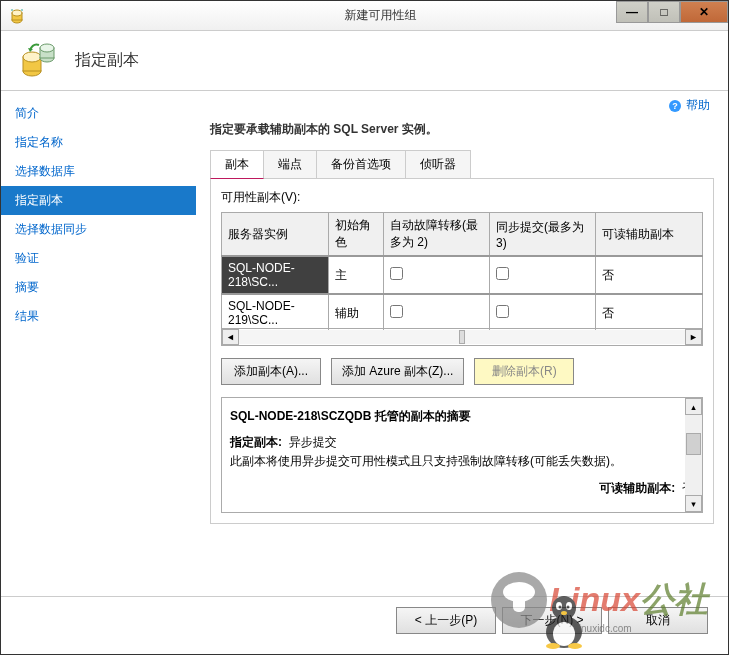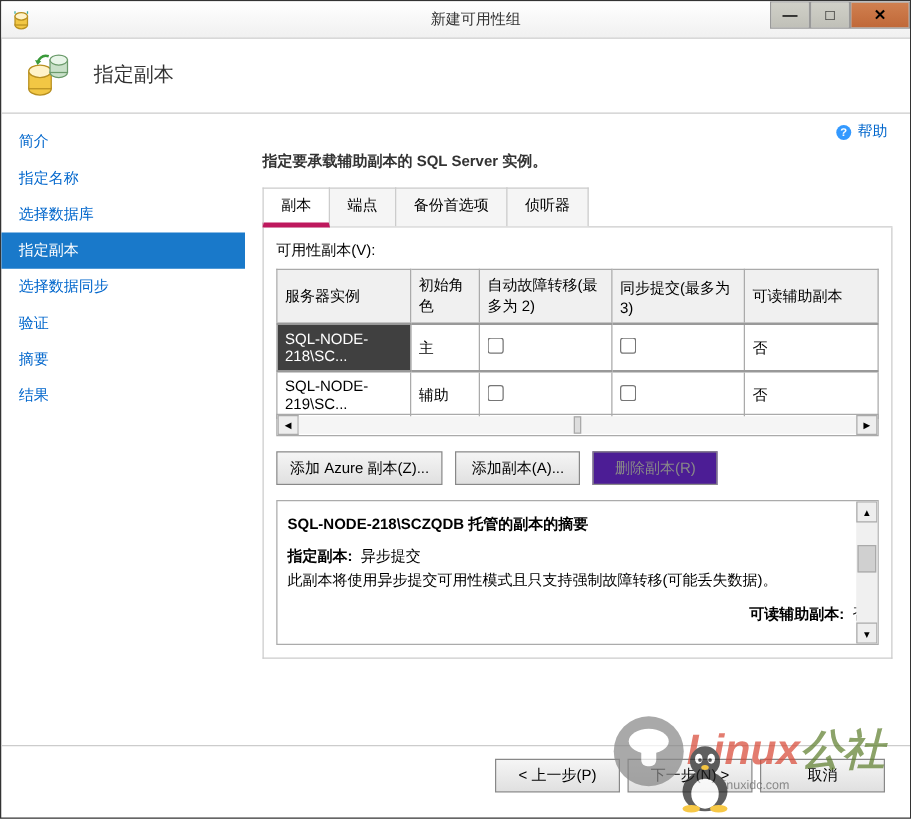--- a/index.html
+++ b/index.html
@@ -16,36 +16,36 @@
     .body { display: flex; height: 505px; }
     .sidebar { width: 195px; border-right: 0; padding-top: 8px; }
     .sidebar-item { padding: 6px 14px; color: #0066cc; font-size: 12px; cursor: pointer; }
     .sidebar-item.active { background: #1979ca; color: #fff; }
     .main { flex: 1; padding: 8px 14px 0 14px; position: relative; }
     .help-link { position: absolute; right: 18px; top: 6px; display: flex; align-items: center; gap: 4px; color: #0066cc; font-size: 12px; }
     .help-link svg { width: 14px; height: 14px; }
     .instruction { margin: 22px 0 12px 0; font-size: 12px; font-weight: bold; color: #333; }
     .tabs { display: flex; border-bottom: 1px solid #ccc; }
     .tab { padding: 5px 14px; border: 1px solid #ccc; border-bottom: none; background: #f5f5f5; margin-right: -1px; font-size: 12px; cursor: pointer; }
-    .tab.active { background: #fff; border-bottom: 4px solid #be185d; margin-bottom: -1px; position: relative; z-index: 1; }
+    .tab.active { background: #fff; border-bottom: 1px solid #be185d; margin-bottom: -1px; position: relative; z-index: 1; }
     .tab-content { border: 1px solid #ccc; border-top: none; padding: 10px; }
     .section-label { margin-bottom: 6px; font-size: 12px; }
     .table { border-collapse: collapse; width: 100%; font-size: 12px; }
     .table th, .table td { border: 1px solid #aaa; padding: 4px 6px; text-align: left; vertical-align: middle; height: 27px; }
     .table th { background: #f0f0f0; font-weight: normal; }
     .table tr.selected td { border-top: 2px solid #999; border-bottom: 2px solid #999; }
     .table tr.selected td:first-child { background: #404040; color: #fff; }
     .checkbox-cell { text-align: center; }
     .table-scroll { display: flex; align-items: center; border: 1px solid #aaa; height: 18px; margin-top: 6px; }
     .scroll-btn { width: 17px; height: 16px; background: #eee; border: 1px solid #aaa; display: flex; align-items: center; justify-content: center; font-size: 9px; }
     .scroll-track { flex: 1; background: #f5f5f5; display: flex; align-items: center; justify-content: center; }
     .scroll-thumb { width: 6px; height: 14px; background: #ddd; border: 1px solid #aaa; }
     .btn-row { display: flex; gap: 10px; margin-top: 12px; }
     .btn { padding: 4px 10px; border: 1px solid #888; background: linear-gradient(#f5f5f5, #e0e0e0); font-size: 12px; min-width: 100px; text-align: center; cursor: pointer; }
-    .btn.disabled { color: #888; background: #4c1d95; }
+    .btn.disabled { color: #888; background: #fef9c3; }
     .summary-panel { border: 1px solid #ababab; margin-top: 12px; padding: 10px 8px; position: relative; height: 116px; overflow: hidden; }
     .summary-title { font-weight: bold; margin-bottom: 8px; font-size: 12px; }
     .summary-text { font-size: 12px; line-height: 1.6; }
     .v-scrollbar { position: absolute; right: 0; top: 0; bottom: 0; width: 17px; background: #f0f0f0; display: flex; flex-direction: column; }
     .v-scroll-btn { height: 17px; border: 1px solid #aaa; display:flex;align-items:center;justify-content:center;font-size:9px;background:#eee; }
     .v-scroll-track { flex: 1; position: relative; }
     .v-scroll-thumb { position: absolute; left: 1px; right: 1px; top: 18px; height: 22px; background: #d0d0d0; border: 1px solid #aaa; }
     .footer { border-top: 1px solid #ccc; height: 48px; display: flex; align-items: center; justify-content: flex-end; padding-right: 20px; gap: 6px; }
     .footer .btn { min-width: 100px; }
     .watermark { position: absolute; right: 20px; bottom: 20px; opacity: 0.72; pointer-events: none; }
@@ -153,22 +153,22 @@
 
       <div class="table-scroll">
         <div class="scroll-btn">◄</div>
         <div class="scroll-track">
             <div class="scroll-thumb"></div>
           </div>
         <div class="scroll-btn">►</div>
       </div>
 
       <div class="btn-row">
+        <div class="btn">添加副本(A)...</div>
         <div class="btn">添加 Azure 副本(Z)...</div>
-        <div class="btn">添加副本(A)...</div>
         <div class="btn disabled">删除副本(R)</div>
       </div>
 
       <div class="summary-panel">
         <div class="summary-title">SQL-NODE-218\SCZQDB 托管的副本的摘要</div>
         <div class="summary-text">
           <b>指定副本:</b>&nbsp;&nbsp;<span>异步提交</span><br>
           <span>此副本将使用异步提交可用性模式且只支持强制故障转移(可能丢失数据)。</span>
         </div>
         <div class="summary-text" style="margin-top:8px;text-align:right;">

